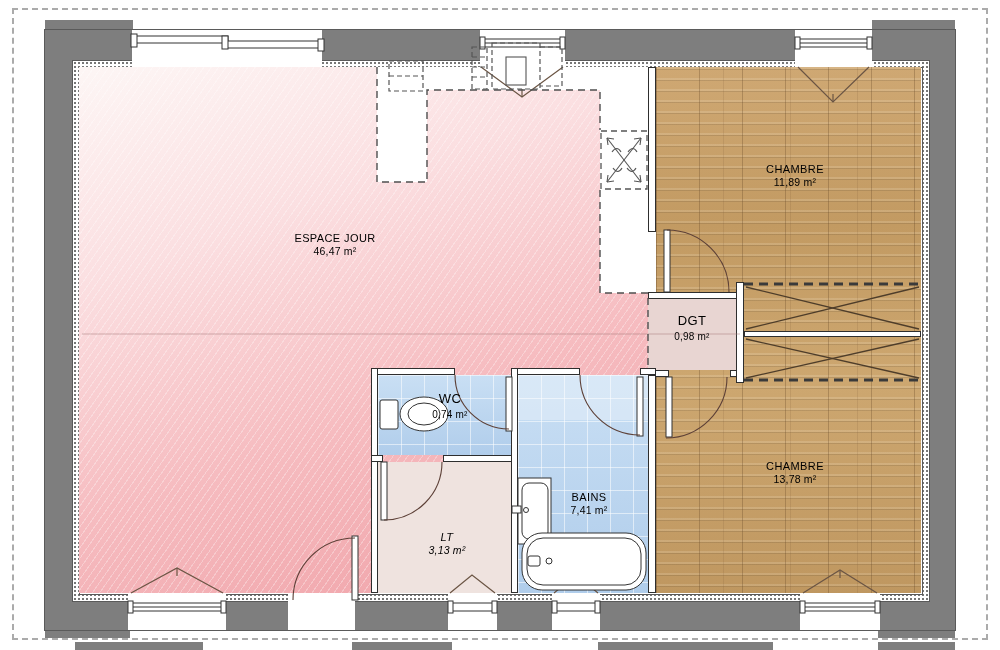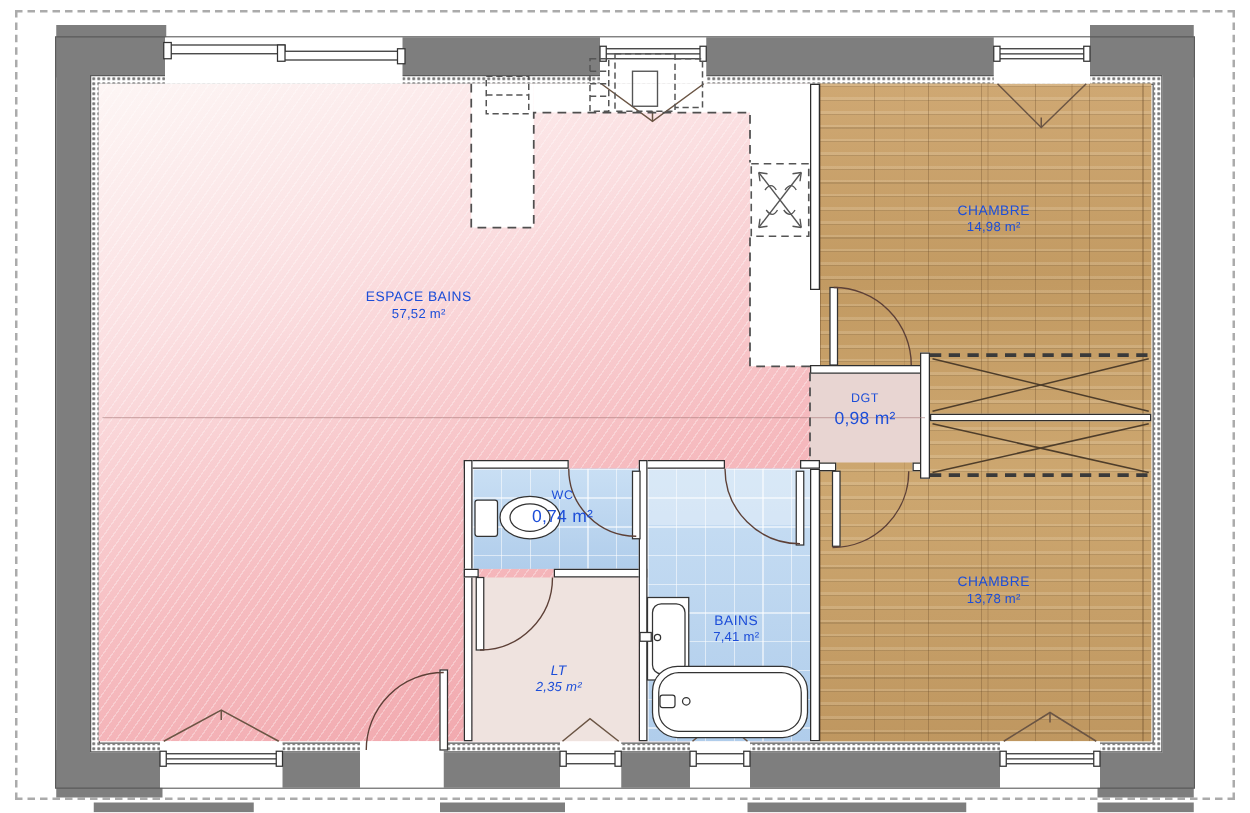--- a/index.html
+++ b/index.html
@@ -25,26 +25,26 @@
   .tilefill{background-color:#b9d3ee;
     background-image:
       repeating-linear-gradient(90deg, rgba(255,255,255,.55) 0 1px, transparent 1px 23px),
       repeating-linear-gradient(180deg, rgba(255,255,255,.55) 0 1px, transparent 1px 23px),
       linear-gradient(180deg,#c9dff4,#b0cdeb);}
   .dgtfill{background:#e8d5d2;}
   .ltfill{background:#efe3df;}
   .whitepatch{background:#fff;}
   .iwall{background:#fff;border:1px solid #2e2e2e;box-sizing:border-box;}
   .winwhite{background:#fff;}
-  .room-label{transform:translate(-50%,-50%);text-align:center;color:#1d4ed8;
+  .room-label{transform:translate(-50%,-50%);text-align:center;color:#000000;
     line-height:1.3;white-space:nowrap;letter-spacing:.4px;}
   .room-label .nm{font-size:11px;}
   .room-label .ar{font-size:10.5px;letter-spacing:.2px;}
-  .small .nm{font-size:10px;}
-  .small .ar{font-size:14px;}
+  .small .nm{font-size:13px;}
+  .small .ar{font-size:10px;}
   svg{position:absolute;left:0;top:0;}
 </style>
 </head>
 <body>
 
 <div id="stage">
 
   <div class="abs roofline" style="left:12px;top:8px;width:972px;height:628px;"></div>
 
   <div class="abs wallgray" style="left:75px;top:642px;width:128px;height:8px;"></div>
@@ -223,41 +223,41 @@
     </g>
     <g>
       <rect x="522" y="533" width="124" height="57" rx="20" fill="#fff" stroke="#333"></rect>
       <rect x="527" y="538" width="114" height="47" rx="16" fill="none" stroke="#333"></rect>
       <rect x="528" y="556" width="12" height="10" rx="2" fill="none" stroke="#333"></rect>
         <circle cx="549" cy="561" r="3" fill="none" stroke="#333"></circle>
     </g>
   </svg>
 
   <div class="abs room-label" style="left:335px;top:245px;">
-    <div class="nm">ESPACE BAINS</div>
-    <div class="ar">57,52 m²</div>
+    <div class="nm">ESPACE JOUR</div>
+    <div class="ar">46,47 m²</div>
   </div>
   <div class="abs room-label" style="left:795px;top:176px;">
     <div class="nm">CHAMBRE</div>
-    <div class="ar">14,98 m²</div>
+    <div class="ar">11,89 m²</div>
   </div>
   <div class="abs room-label small" style="left:692px;top:328px;">
     <div class="nm">DGT</div>
     <div class="ar">0,98 m²</div>
   </div>
   <div class="abs room-label" style="left:795px;top:473px;">
     <div class="nm">CHAMBRE</div>
     <div class="ar">13,78 m²</div>
   </div>
   <div class="abs room-label small" style="left:450px;top:406px;">
     <div class="nm">WC</div>
     <div class="ar">0,74 m²</div>
   </div>
   <div class="abs room-label" style="left:589px;top:504px;text-align:center;">
     <div class="nm">BAINS</div>
     <div class="ar">7,41 m²</div>
   </div>
   <div class="abs room-label" style="left:447px;top:544px;font-style:italic;">
     <div class="nm">LT</div>
-    <div class="ar">2,35 m²</div>
+    <div class="ar">3,13 m²</div>
   </div>
 
 </div>
 
 </body></html>

